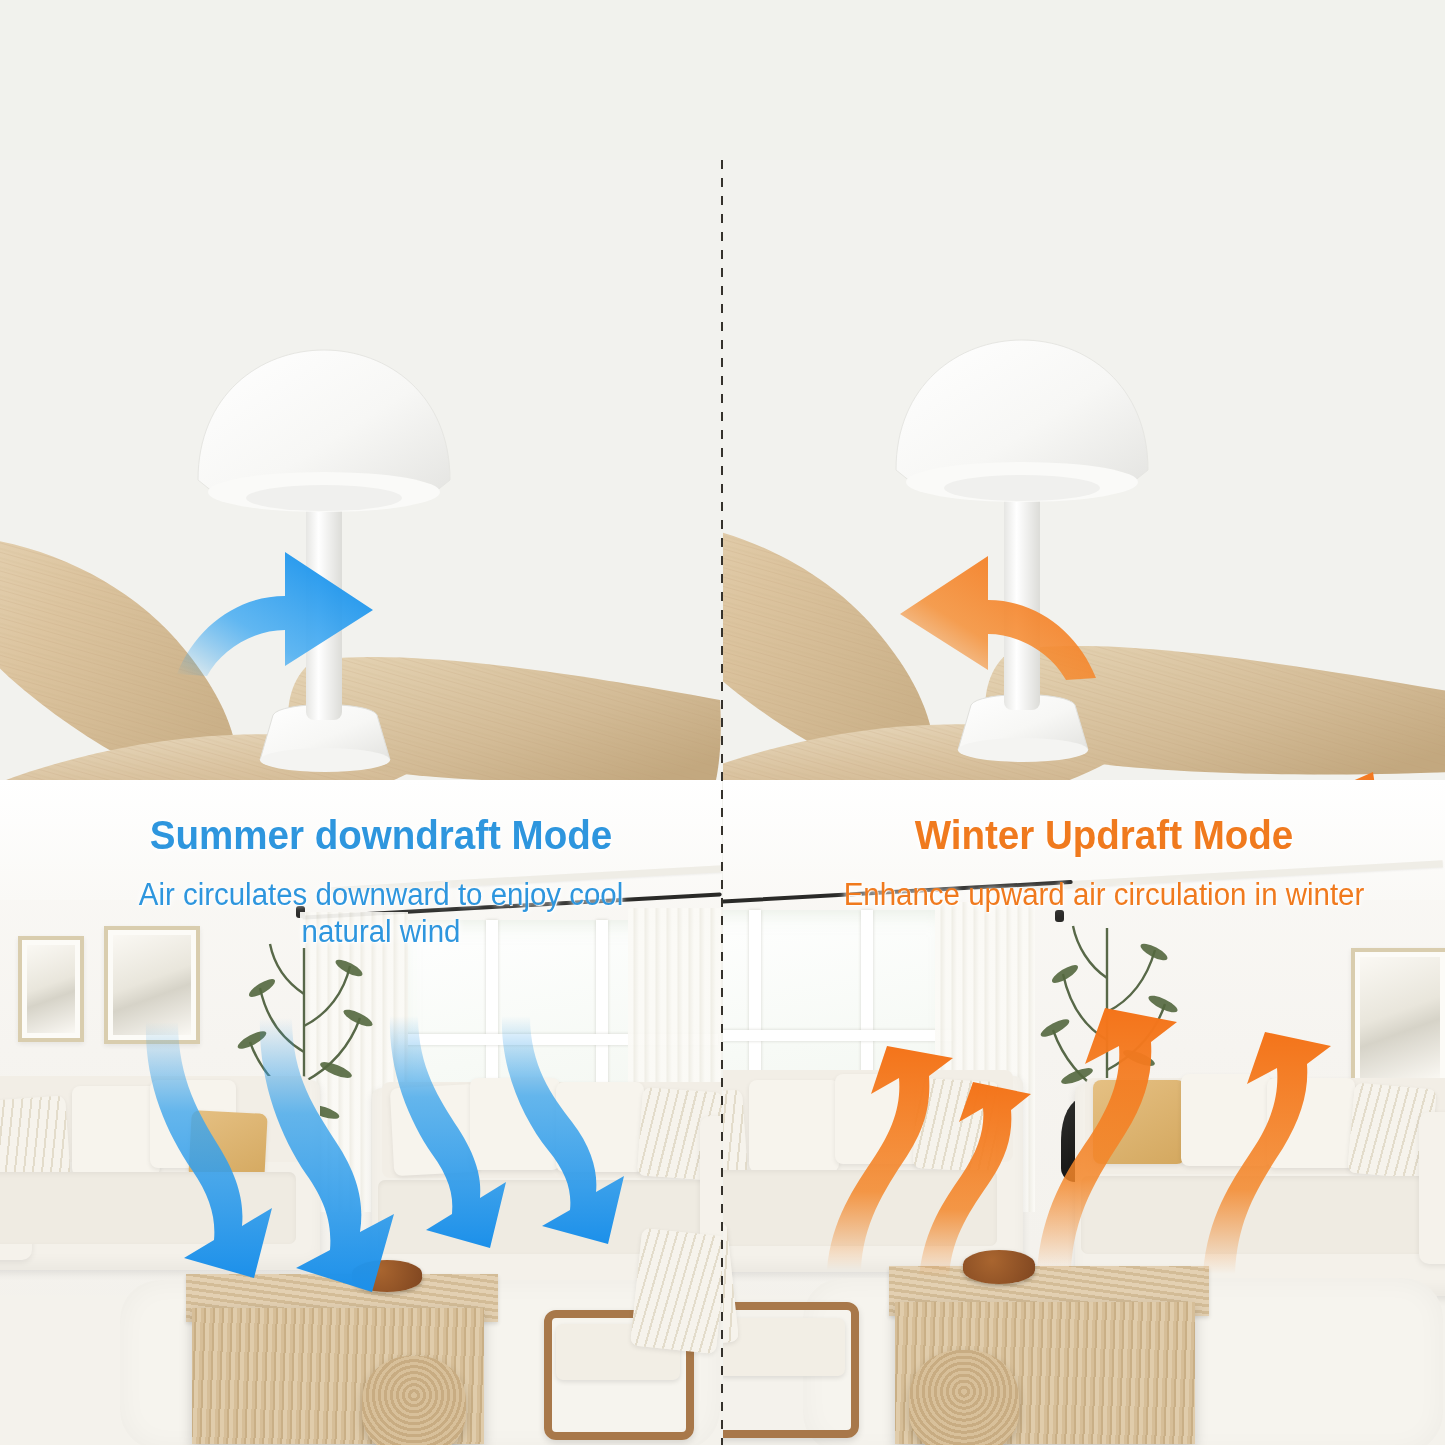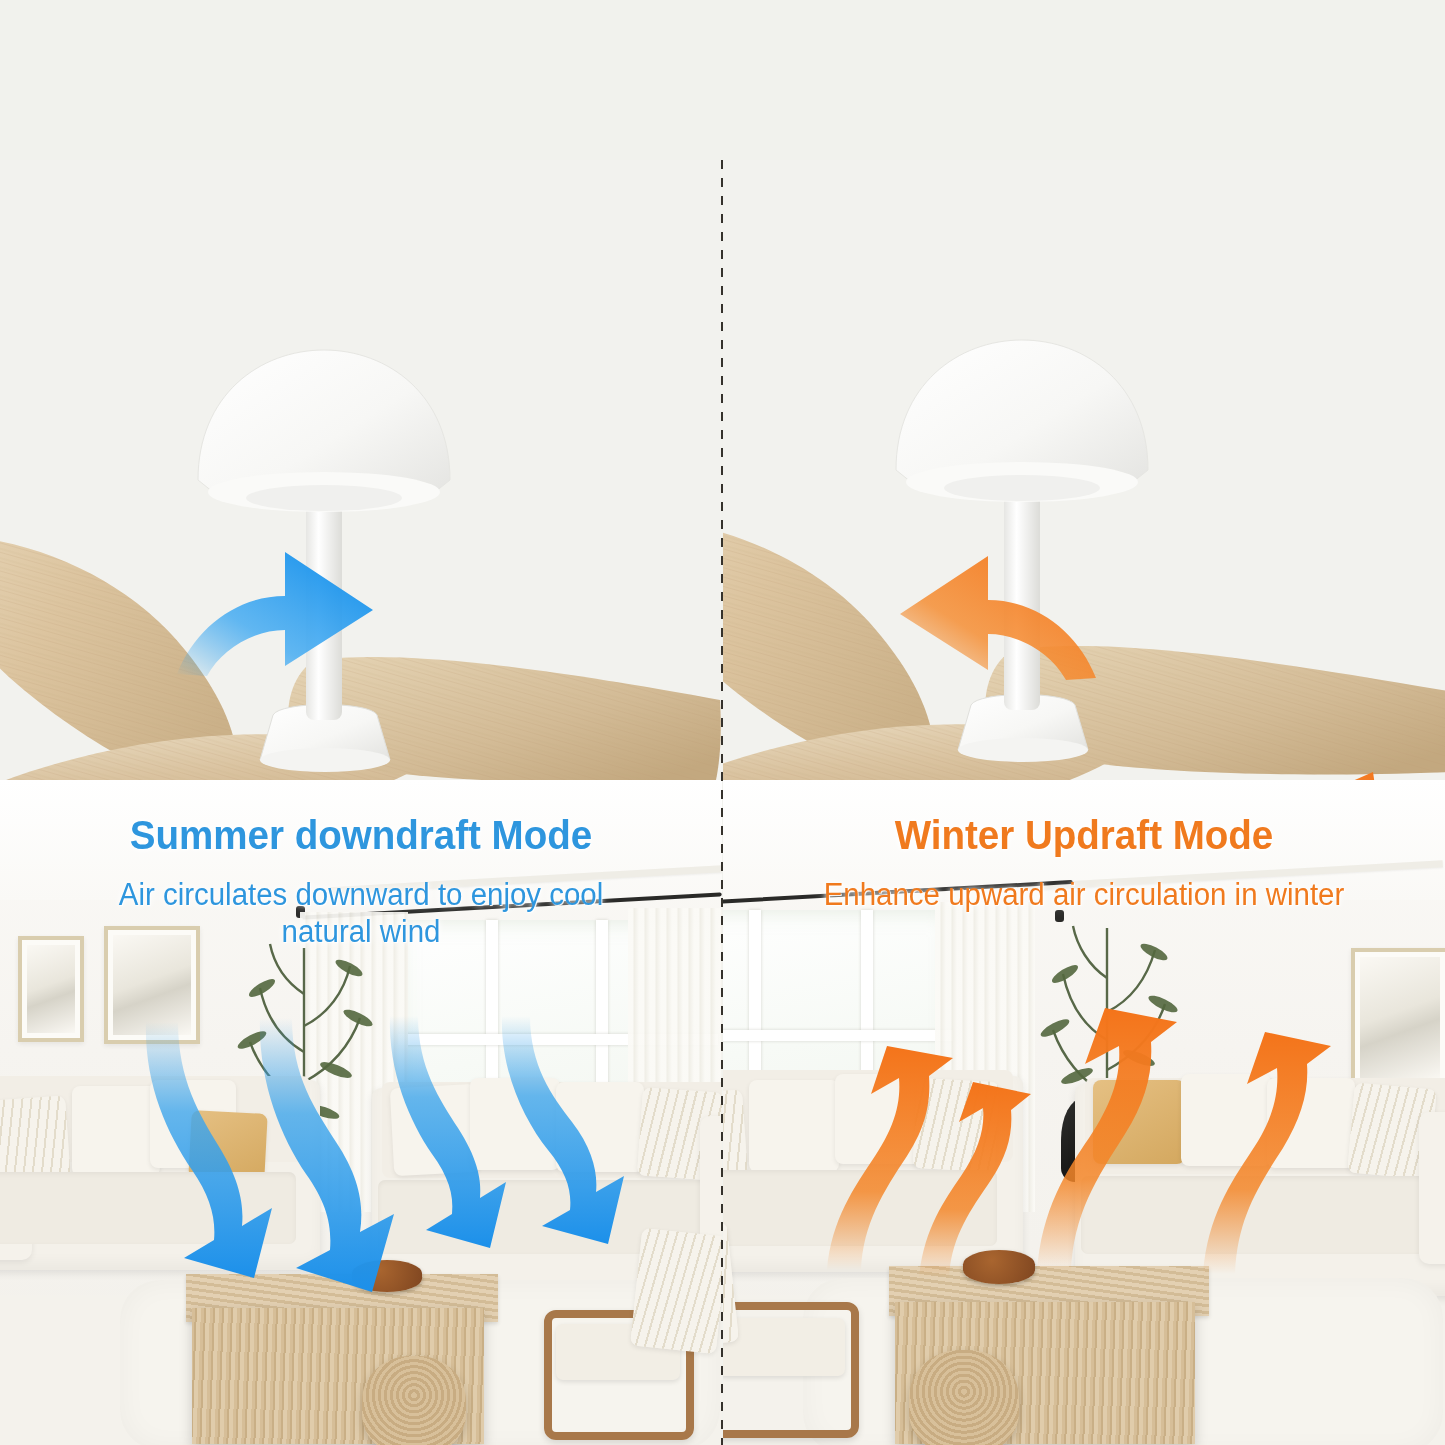--- a/index.html
+++ b/index.html
@@ -21,21 +21,21 @@
   #panel-right { left:723px; width:722px; }
 
   
   .prod-area { position:absolute; left:0; top:0; width:722px; height:690px;
     background:#F2F2EE; overflow:hidden; }
 
   
   .fan-svg { position:absolute; }
 
   
-  .room { position:absolute; left:0; top:620px; width:722px; height:665px; overflow:hidden; }
+  .room { position:absolute; left:0; top:620px; width:722px; height:665px; overflow:hidden;padding-left:20px; }
   .room-inner { position:absolute; left:0; top:0; width:722px; height:665px; }
 
   .r-wall { position:absolute; inset:0; background:linear-gradient(180deg,#FBFAF7 0%,#F6F4F0 40%,#F2F0EA 100%); }
   .r-ceiling { position:absolute; left:0; top:0; width:100%; height:120px;
     background:linear-gradient(180deg,#FFFFFF 0%,#FAF9F6 100%); }
   .r-crown { position:absolute; height:7px; background:#EFEDE6; box-shadow:0 1px 2px rgba(0,0,0,.05); }
 
   .r-window { position:absolute; background:linear-gradient(170deg,#FFFFFF 0%,#F7FAF6 45%,#EFF3EC 100%);
     box-shadow:inset 0 0 22px rgba(215,225,210,.75); }
   .r-mullion-v { position:absolute; background:#FFFFFF; box-shadow:0 0 3px rgba(190,190,180,.6); }

